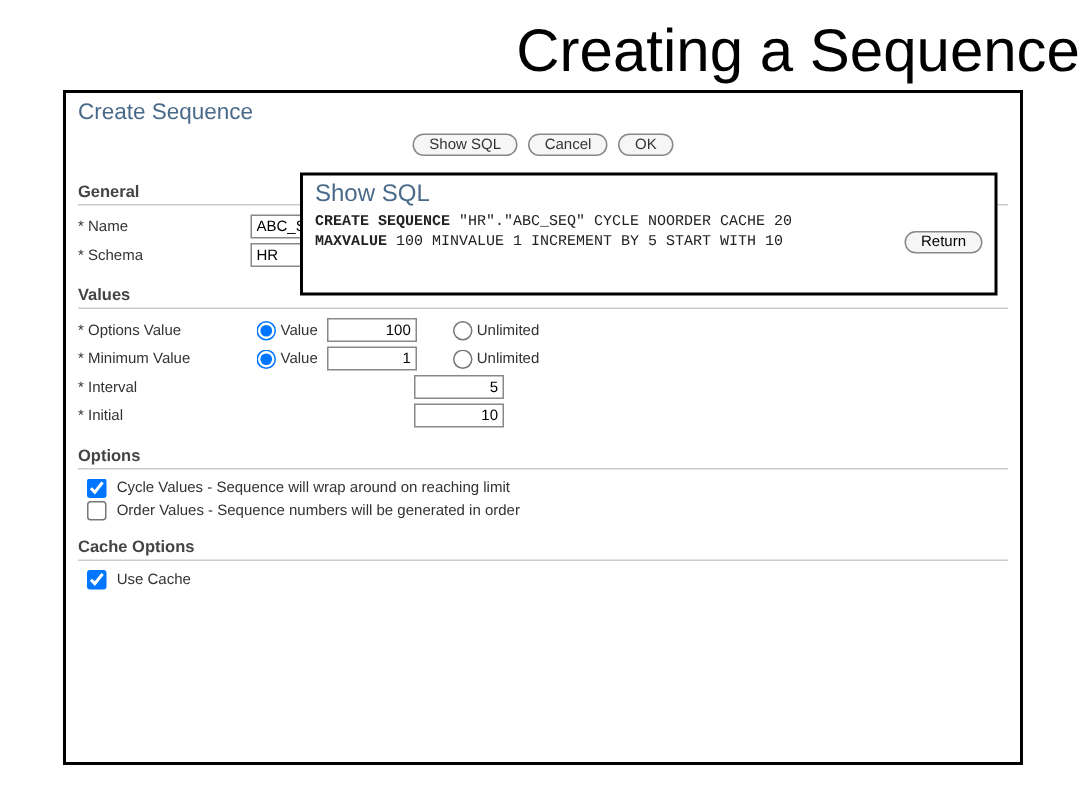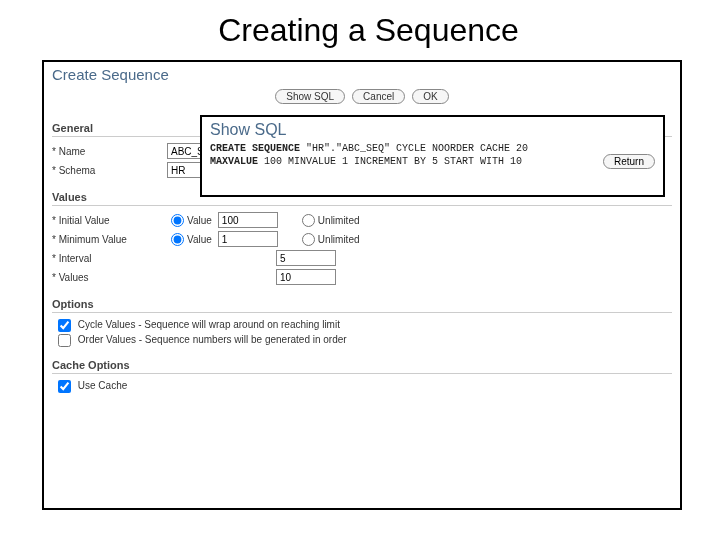--- a/index.html
+++ b/index.html
@@ -1,30 +1,30 @@
 <!DOCTYPE html>
 <html><head>
 <meta charset="utf-8">
 <style>
   * { box-sizing: border-box; margin: 0; padding: 0; }
   html, body { width: 720px; height: 540px; background: #fff; font-family: Arial, Helvetica, sans-serif; overflow: hidden; }
   .slide { width: 720px; height: 540px; position: relative; }
-  .slide-title { font-size: 32px; text-align: center; padding: 12px 0 8px 0; font-weight: normal; margin-left: 17px; }
+  .slide-title { font-size: 40px; text-align: right; padding: 12px 0 8px 0; font-weight: normal; margin-left: 17px; }
   .panel { position: absolute; left: 42px; top: 60px; width: 640px; height: 450px; border: 2px solid #000; background: #fff; font-size: 11px; color: #333; }
   .panel-inner { padding: 4px 8px 8px 8px; }
   .pg-title { color: #4a6a8a; font-size: 15px; font-weight: normal; margin-bottom: 6px; }
   .btnbar { text-align: center; margin: 2px 4px 8px 0; }
   .obtn { display: inline-block; border: 1px solid #888; border-radius: 9px; padding: 1px 10px; font-size: 10px; background: #f6f6f6; margin-left: 4px; cursor: pointer; }
   .section-h { font-weight: bold; color: #444; font-size: 11px; border-bottom: 1px solid #ccc; padding: 10px 0 2px 0; margin-bottom: 6px; }
   .row { display: flex; align-items: center; margin: 3px 0; font-size: 10px; }
   .lab { width: 115px; text-align: left; padding-right: 6px; color: #333; }
   .tin { border: 1px solid #888; height: 16px; font-size: 10px; padding: 0 3px; background: #fff; }
   .radio { margin: 0 3px 0 10px; vertical-align: middle; }
   .radio:first-of-type { margin-left: 4px; }
-  .num { width: 60px; }
+  .num { width: 60px; text-align: right; }
   .chk { margin-right: 4px; vertical-align: middle; }
   .opt-line { font-size: 10px; margin: 2px 0 2px 6px; }
 
   .overlay { position: absolute; left: 200px; top: 115px; width: 465px; height: 82px; border: 2px solid #000; background: #fff; padding: 4px 8px; }
   .ov-title { color: #4a6a8a; font-size: 16px; font-weight: normal; margin-bottom: 4px; }
   .ov-btnrow { position: absolute; right: 8px; top: 22px; margin-top: 12px; }
   .sql { font-family: "Courier New", monospace; font-size: 10px; color: #222; line-height: 1.25; word-wrap: break-word; }
   .kw { font-weight: bold; }
 </style>
 </head>
@@ -47,41 +47,41 @@
         <div class="lab">* Name</div>
         <input class="tin" style="width: 140px;" value="ABC_SEQ">
       </div>
       <div class="row">
         <div class="lab">* Schema</div>
         <input class="tin" style="width: 140px;" value="HR">
       </div>
 
       <div class="section-h">Values</div>
       <div class="row">
-        <div class="lab">* Initial Value</div>
+        <div class="lab">* Options Value</div>
         <input type="radio" checked="" class="radio" style="">
         <span>Value</span>
         <input class="tin num" style="margin-left: 6px;" value="100">
         <input type="radio" class="radio" style="margin-left: 24px;">
         <span>Unlimited</span>
       </div>
       <div class="row">
         <div class="lab">* Minimum Value</div>
         <input type="radio" checked="" class="radio" style="">
         <span>Value</span>
         <input class="tin num" style="margin-left: 6px;" value="1">
         <input type="radio" class="radio" style="margin-left: 24px;">
         <span>Unlimited</span>
       </div>
       <div class="row">
         <div class="lab">* Interval</div>
         <input class="tin num" style="margin-left: 109px;" value="5">
       </div>
       <div class="row">
-        <div class="lab">* Values</div>
+        <div class="lab">* Initial</div>
         <input class="tin num" style="margin-left: 109px;" value="10">
       </div>
 
       <div class="section-h">Options</div>
       <div class="opt-line">
         <input type="checkbox" checked="" class="chk" style="">
         <span>Cycle Values - Sequence will wrap around on reaching limit</span>
       </div>
       <div class="opt-line">
         <input type="checkbox" class="chk" style="">

